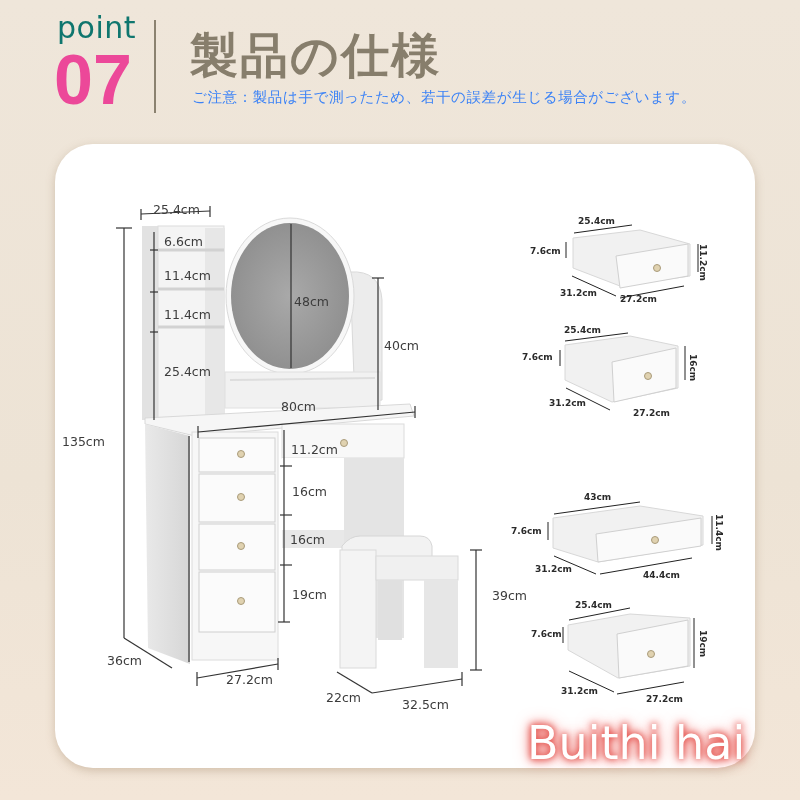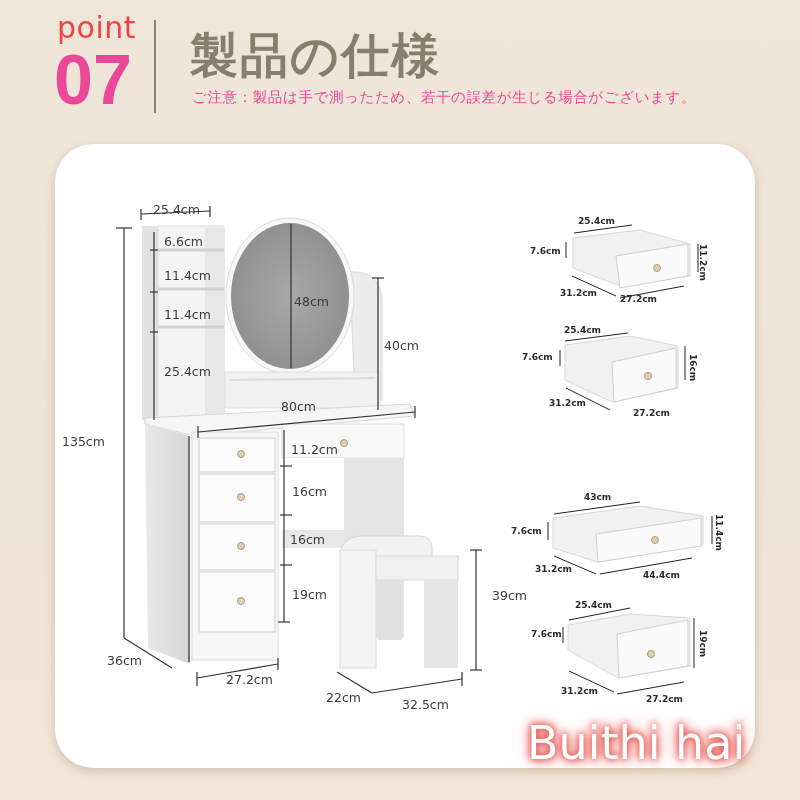--- a/index.html
+++ b/index.html
@@ -1,25 +1,25 @@
 <!DOCTYPE html>
 <html><head>
 <meta charset="utf-8">
 <style>
   html, body { margin: 0; padding: 0; }
   body {
     width: 800px; height: 800px; overflow: hidden; position: relative;
     background: linear-gradient(180deg, #efe6da 0%, #ede3d5 60%, #f3e6d8 100%);
     font-family: "DejaVu Sans", sans-serif;
   }
-  .hdr-point { position: absolute; left: 57px; top: 10px; font-size: 30px; color: #ef4444; font-family: "DejaVu Sans", sans-serif; letter-spacing: 0.5px; }
+  .hdr-point { position: absolute; left: 57px; top: 10px; font-size: 30px; color: #0f766e; font-family: "DejaVu Sans", sans-serif; letter-spacing: 0.5px; }
   .hdr-num { position: absolute; left: 54px; top: 40px; font-size: 70px; font-weight: bold; color: #ec4899; line-height: 80px; font-family: "Liberation Sans", sans-serif; }
   .hdr-divider { position: absolute; left: 154px; top: 20px; width: 2px; height: 93px; background: #8b8270; }
   .hdr-title { position: absolute; left: 190px; top: 24px; font-size: 48px; color: #877e6c; font-weight: bold; letter-spacing: 2px; }
-  .hdr-note { position: absolute; left: 192px; top: 88px; font-size: 14.5px; color: #ec4899; letter-spacing: 0.6px; white-space: nowrap; }
+  .hdr-note { position: absolute; left: 192px; top: 88px; font-size: 14.5px; color: #3b82f6; letter-spacing: 0.6px; white-space: nowrap; }
   .card {
     position: absolute; left: 55px; top: 144px; width: 700px; height: 624px;
     background: #ffffff; border-radius: 38px;
     box-shadow: 0 3px 10px rgba(150,120,90,0.35);
   }
   svg.diagram { position: absolute; left: 0; top: 0; width: 800px; height: 800px; }
   .lbl { font-family: "DejaVu Sans", sans-serif; fill: #3c3c3c; }
   .lbl-b { font-family: "DejaVu Sans", sans-serif; font-weight: bold; fill: #2a2a2a; }
   .watermark {
     position: absolute; left: 527px; top: 716px; font-size: 46px; color: #fff;

